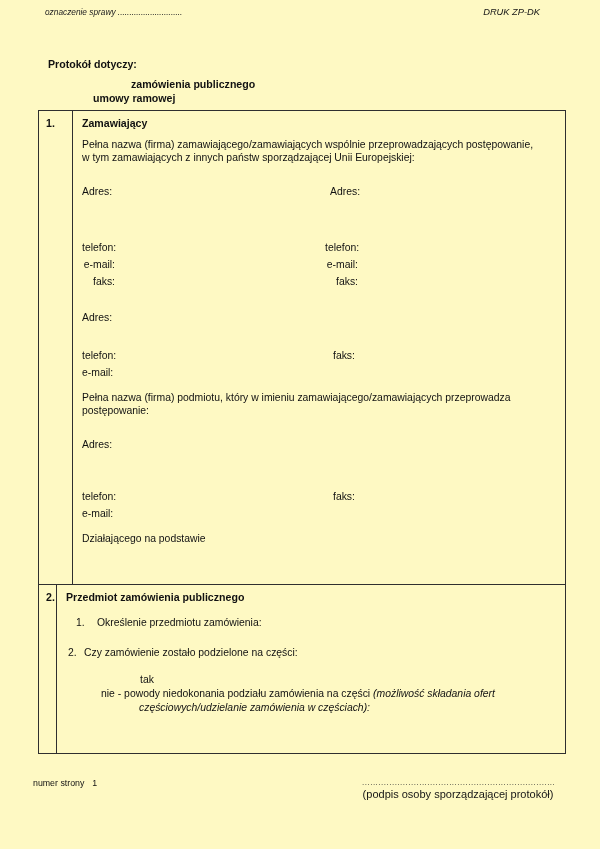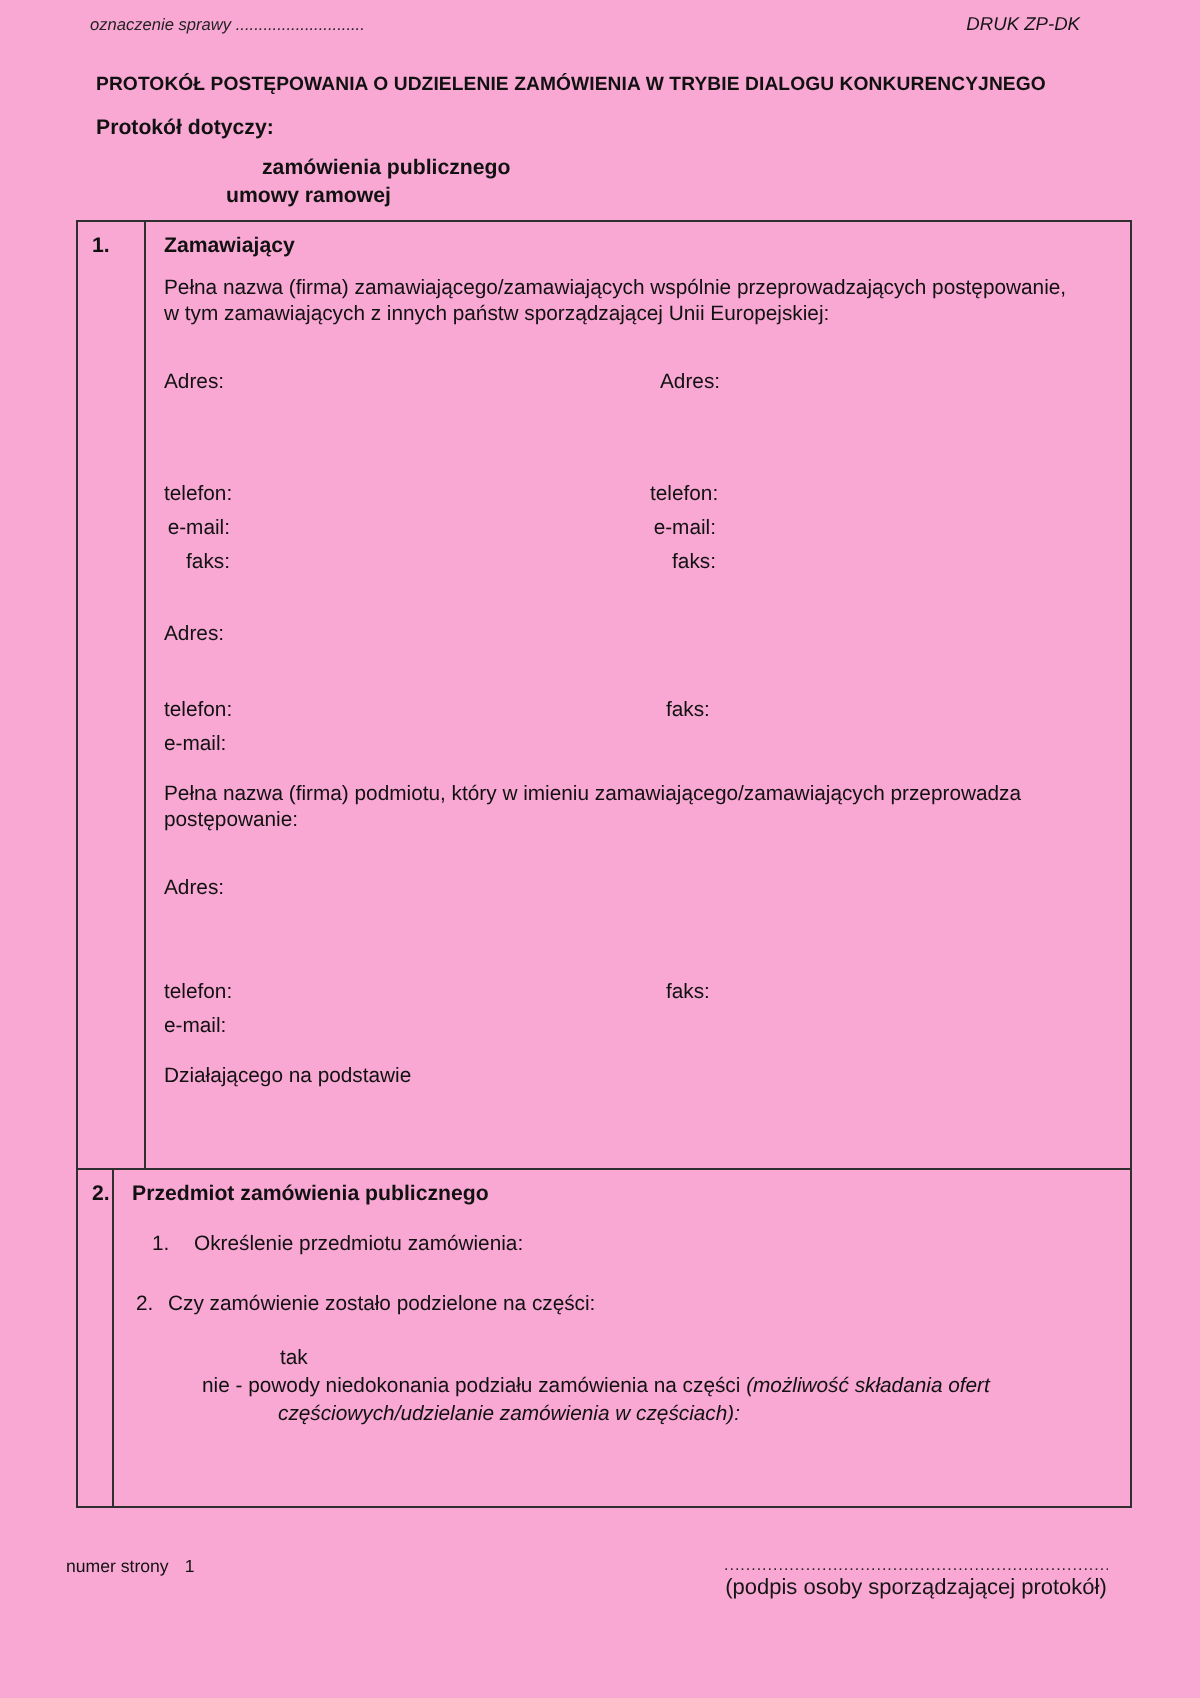--- a/index.html
+++ b/index.html
@@ -1,29 +1,29 @@
 <!DOCTYPE html>
 <html><head>
 <meta charset="utf-8">
 <style>
   html,body{margin:0;padding:0;background:#ffffff;}
   body{width:600px;height:849px;position:relative;
        font-family:"Liberation Sans",sans-serif;color:#111;font-size:10.4px;}
-  .page{position:absolute;inset:0;background:#f9a8d4;overflow:hidden;}
+  .page{position:absolute;inset:0;background:#fef9c3;overflow:hidden;}
 
   .meta-row{position:absolute;top:7px;left:45px;right:60px;display:flex;
             justify-content:space-between;align-items:flex-start;}
   .case-label{font-style:italic;font-size:8.3px;color:#222;}
   .form-code{font-style:italic;font-size:9.3px;color:#151515;}
 
   .doc-title{position:absolute;top:37px;left:48px;font-weight:bold;font-size:9.6px;
              letter-spacing:0.05px;white-space:nowrap;}
   .doc-subtitle{position:absolute;top:58px;left:48px;font-weight:bold;font-size:10.6px;}
   .opt1{position:absolute;top:78px;left:93px;font-weight:bold;font-size:10.6px;margin-left:38px;}
-  .opt2{position:absolute;top:92px;left:93px;font-weight:bold;font-size:10.6px;margin-left:20px;}
+  .opt2{position:absolute;top:92px;left:93px;font-weight:bold;font-size:10.6px;}
 
   .form-table{position:absolute;left:38px;top:110px;width:526px;border:1px solid #2f2f2f;}
   .trow{display:flex;box-sizing:border-box;}
   .trow.r1{height:474px;border-bottom:1px solid #2f2f2f;}
   .trow.r2{height:168px;}
   .num-cell{width:34px;border-right:1px solid #2f2f2f;box-sizing:border-box;
             padding:6px 0 0 7px;font-weight:bold;font-size:10.6px;}
   .content-cell{flex:1;box-sizing:border-box;padding:6px 6px 0 9px;line-height:13px;}
 
   .sec-title{font-weight:bold;font-size:10.6px;line-height:13px;}
@@ -65,21 +65,20 @@
 </head>
 <body>
 
 <div class="page">
 
   <div class="meta-row">
     <span class="case-label">oznaczenie sprawy ............................</span>
     <span class="form-code">DRUK ZP-DK</span>
   </div>
 
-  <div class="doc-title">PROTOKÓŁ POSTĘPOWANIA O UDZIELENIE ZAMÓWIENIA W TRYBIE DIALOGU KONKURENCYJNEGO</div>
   <div class="doc-subtitle">Protokół dotyczy:</div>
   <div class="opt1">zamówienia publicznego</div>
   <div class="opt2">umowy ramowej</div>
 
   <div class="form-table">
 
     <div class="trow r1">
       <div class="num-cell">1.</div>
       <div class="content-cell">
         <div class="sec-title">Zamawiający</div>

